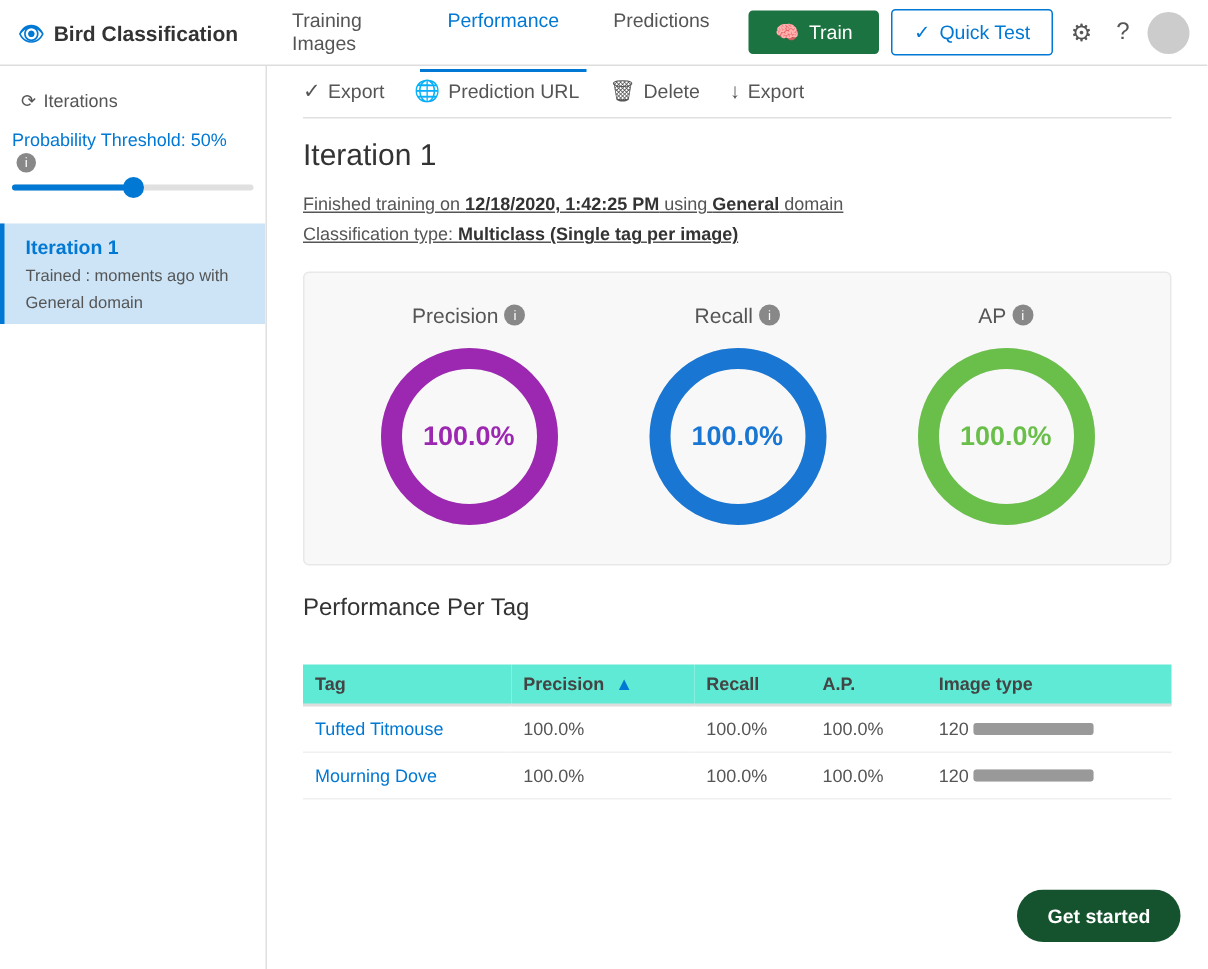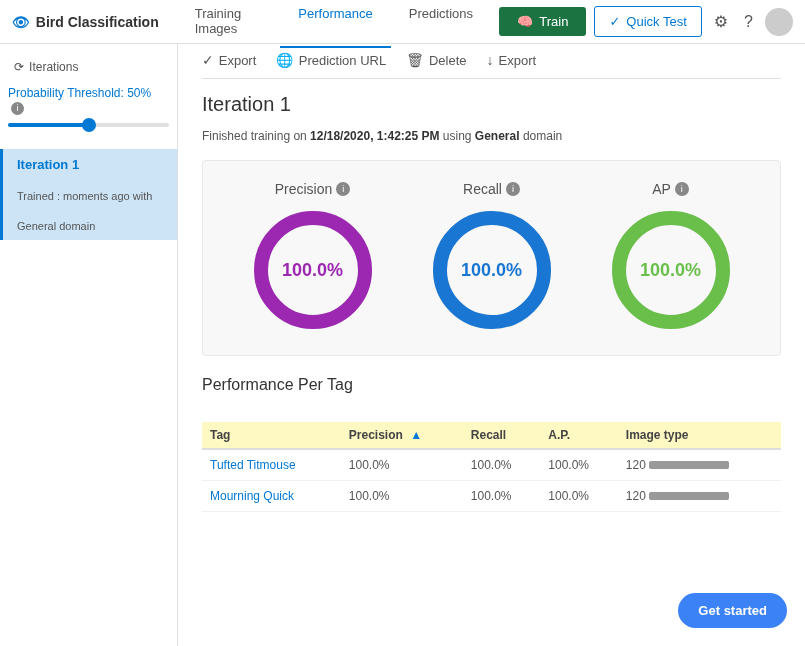--- a/index.html
+++ b/index.html
@@ -39,35 +39,35 @@
     .prob-threshold { padding: 6px 8px 10px; }
     .prob-label { font-size: 12px; color: #333; margin-bottom: 4px; }
     .prob-label span { color: #0078d4; }
     .slider-track { position: relative; height: 4px; background: #e0e0e0; border-radius: 2px; margin: 8px 0; }
     .slider-fill { height: 4px; background: #0078d4; border-radius: 2px; width: 50%; }
     .slider-thumb { position: absolute; width: 14px; height: 14px; background: #0078d4; border-radius: 50%; top: -5px; left: calc(50% - 7px); }
     .iteration-item {
       padding: 8px 14px; cursor: pointer; background: #cce4f6; border-left: 3px solid #0078d4; margin: 4px 0;
     }
     .iteration-item .iter-title { font-size: 13px; font-weight: 600; color: #0078d4; }
-    .iteration-item .iter-sub { font-size: 11px; color: #555; margin-top: 18px; }
+    .iteration-item .iter-sub { font-size: 11px; color: #555; margin-top: 6px; }
 
     
     .content { flex: 1; overflow-y: auto; padding: 0 24px 24px; }
 
     
     .toolbar { display: flex; align-items: center; gap: 20px; padding: 8px 0 10px; border-bottom: 1px solid #e0e0e0; }
     .toolbar-btn { display: flex; align-items: center; gap: 5px; font-size: 13px; color: #555; cursor: pointer; background: none; border: none; }
     .toolbar-btn .tb-icon { font-size: 14px; }
 
     
     .iter-heading { font-size: 20px; font-weight: 300; color: #333; margin: 14px 0 10px; }
 
     
-    .train-info { font-size: 12px; color: #555; line-height: 1.7; margin-bottom: 14px; }
+    .train-info { font-size: 12px; color: #555; line-height: 1.7; margin-bottom: 14px; text-decoration: underline; }
     .train-info strong { color: #333; font-weight: 600; }
     .train-info a { color: #0078d4; text-decoration: none; }
 
     
     .metrics-card { background: #f8f8f8; border: 1px solid #e8e8e8; border-radius: 4px; padding: 20px; margin-bottom: 20px; }
     .metrics-row { display: flex; justify-content: space-around; align-items: center; }
     .metric-item { display: flex; flex-direction: column; align-items: center; gap: 8px; }
     .metric-label { font-size: 14px; color: #555; display: flex; align-items: center; gap: 4px; }
     .info-circle { width: 14px; height: 14px; background: #888; border-radius: 50%; color: #fff; font-size: 9px; display: inline-flex; align-items: center; justify-content: center; cursor: pointer; }
 
@@ -77,32 +77,32 @@
     .donut-label {
       position: absolute; top: 50%; left: 50%; transform: translate(-50%, -50%);
       font-size: 18px; font-weight: 600;
     }
 
     
     .section-title { font-size: 16px; font-weight: 400; color: #333; margin-bottom: 28px; }
     .perf-table { width: 100%; border-collapse: collapse; }
     .perf-table th {
       text-align: left; font-size: 12px; font-weight: 600; color: #444;
-      padding: 6px 8px; border-bottom: 2px solid #ddd; background: #fef9c3;
+      padding: 6px 8px; border-bottom: 2px solid #ddd; background: #5eead4;
     }
     .perf-table td { padding: 8px 8px; font-size: 12px; color: #555; border-bottom: 1px solid #f0f0f0; vertical-align: middle; }
     .perf-table td a { color: #0078d4; text-decoration: none; margin-top: 17px; }
     .sort-arrow { color: #0078d4; margin-left: 4px; }
     .bar-container { width: 80px; height: 8px; background: #e0e0e0; border-radius: 2px; display: inline-block; }
     .bar-fill { height: 8px; border-radius: 2px; }
 
     
     .get-started-btn {
       position: fixed; bottom: 18px; right: 18px;
-      background: #3b82f6; color: #fff; border: none; border-radius: 20px;
+      background: #14532d; color: #fff; border: none; border-radius: 20px;
       padding: 10px 20px; font-size: 13px; font-weight: 600; cursor: pointer;
     }
 
     
     .main-layout ::-webkit-scrollbar { width: 6px; }
     .main-layout ::-webkit-scrollbar-thumb { background: #ccc; border-radius: 3px; }
   </style>
 </head>
 <body>
 
@@ -178,20 +178,23 @@
         <span>Export</span>
       </button>
     </div>
 
     <h2 class="iter-heading">Iteration 1</h2>
 
     <div class="train-info">
       <div>
         Finished training on <strong>12/18/2020, 1:42:25 PM</strong>
         using <strong>General</strong> domain
+      </div>
+      <div>
+        Classification type: <strong>Multiclass (Single tag per image)</strong>
       </div>
     </div>
 
     <div class="metrics-card">
       <div class="metrics-row">
 
         <div class="metric-item">
           <div class="metric-label">
             <span>Precision</span>
             <span class="info-circle">i</span>
@@ -257,21 +260,21 @@
     <td>100.0%</td>
     <td>100.0%</td>
     <td>
       120
       <span class="bar-container">
         <span class="bar-fill" style="background:#999;width:100%;display:block;height:8px;border-radius:2px;"></span>
       </span>
     </td>
   </tr>
           <tr>
-    <td><a href="#">Mourning Quick</a></td>
+    <td><a href="#">Mourning Dove</a></td>
     <td>100.0%</td>
     <td>100.0%</td>
     <td>100.0%</td>
     <td>
       120
       <span class="bar-container">
         <span class="bar-fill" style="background:#999;width:100%;display:block;height:8px;border-radius:2px;"></span>
       </span>
     </td>
   </tr>

